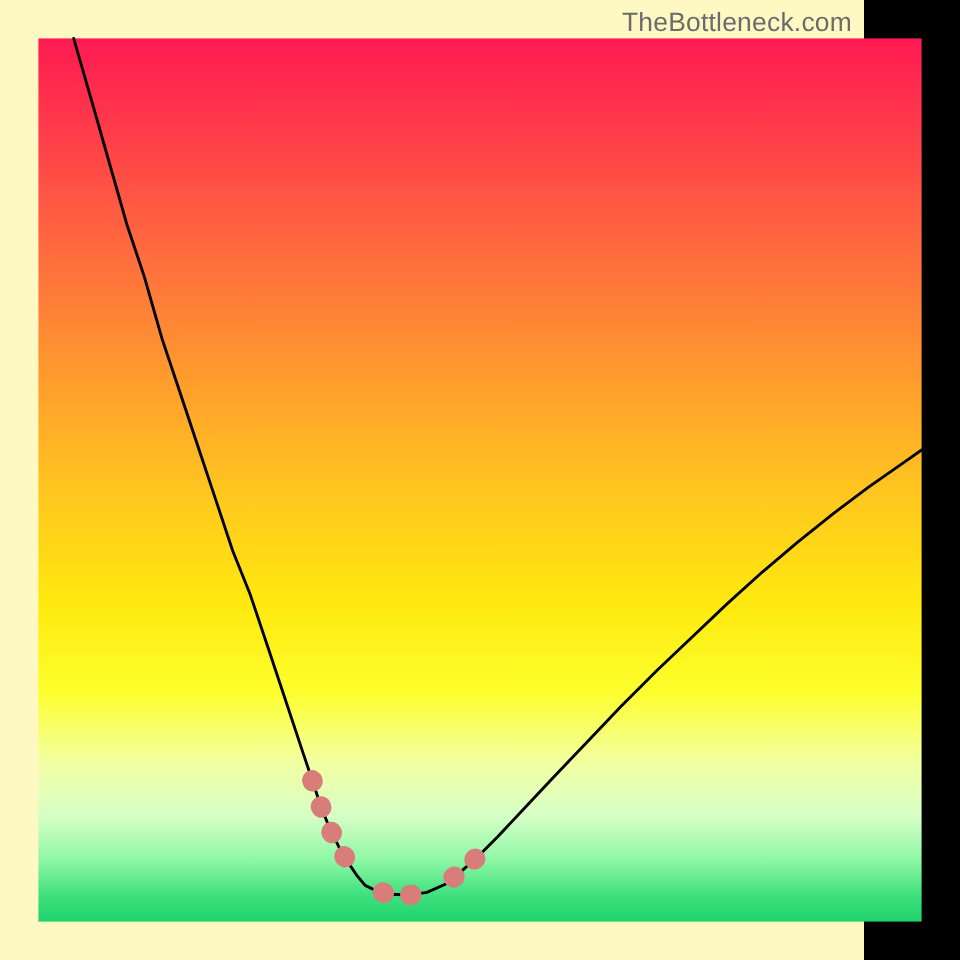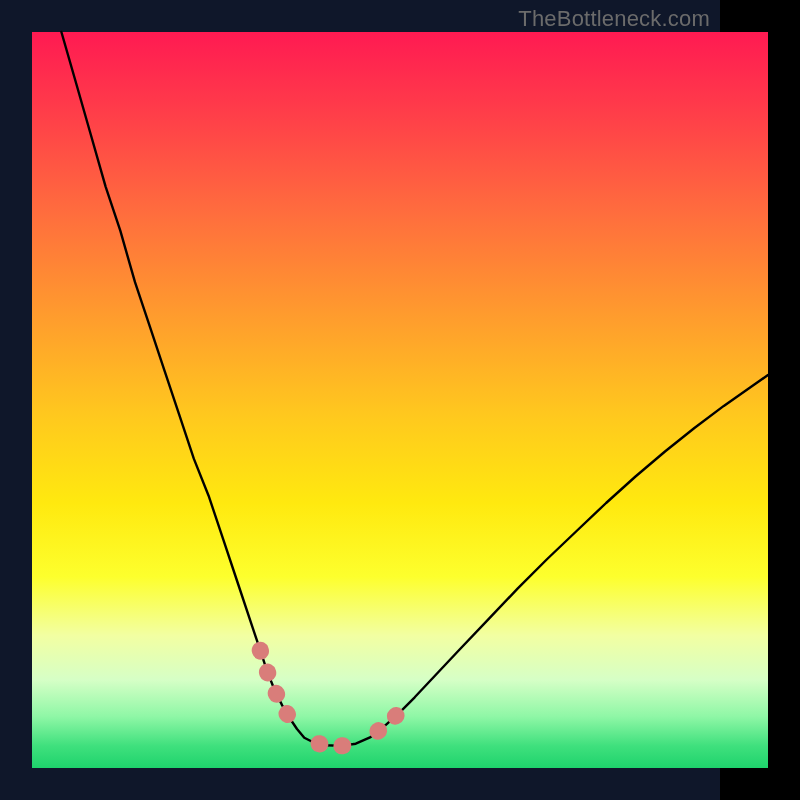--- a/index.html
+++ b/index.html
@@ -10,21 +10,21 @@
     background: #000;
     font-family: Arial, Helvetica, sans-serif;
     overflow: hidden;
   }
   .frame {
     position: absolute;
     left: 0;
     top: 0;
     width: 720px;
     height: 800px;
-    background: #0f172a;
+    background: #fef9c3;
   }
   .plot {
     position: absolute;
     left: 32px;
     top: 32px;
     width: 736px;
     height: 736px;
     background: linear-gradient(to bottom,
       #ff1a52 0%,
       #ff3a4a 10%,

